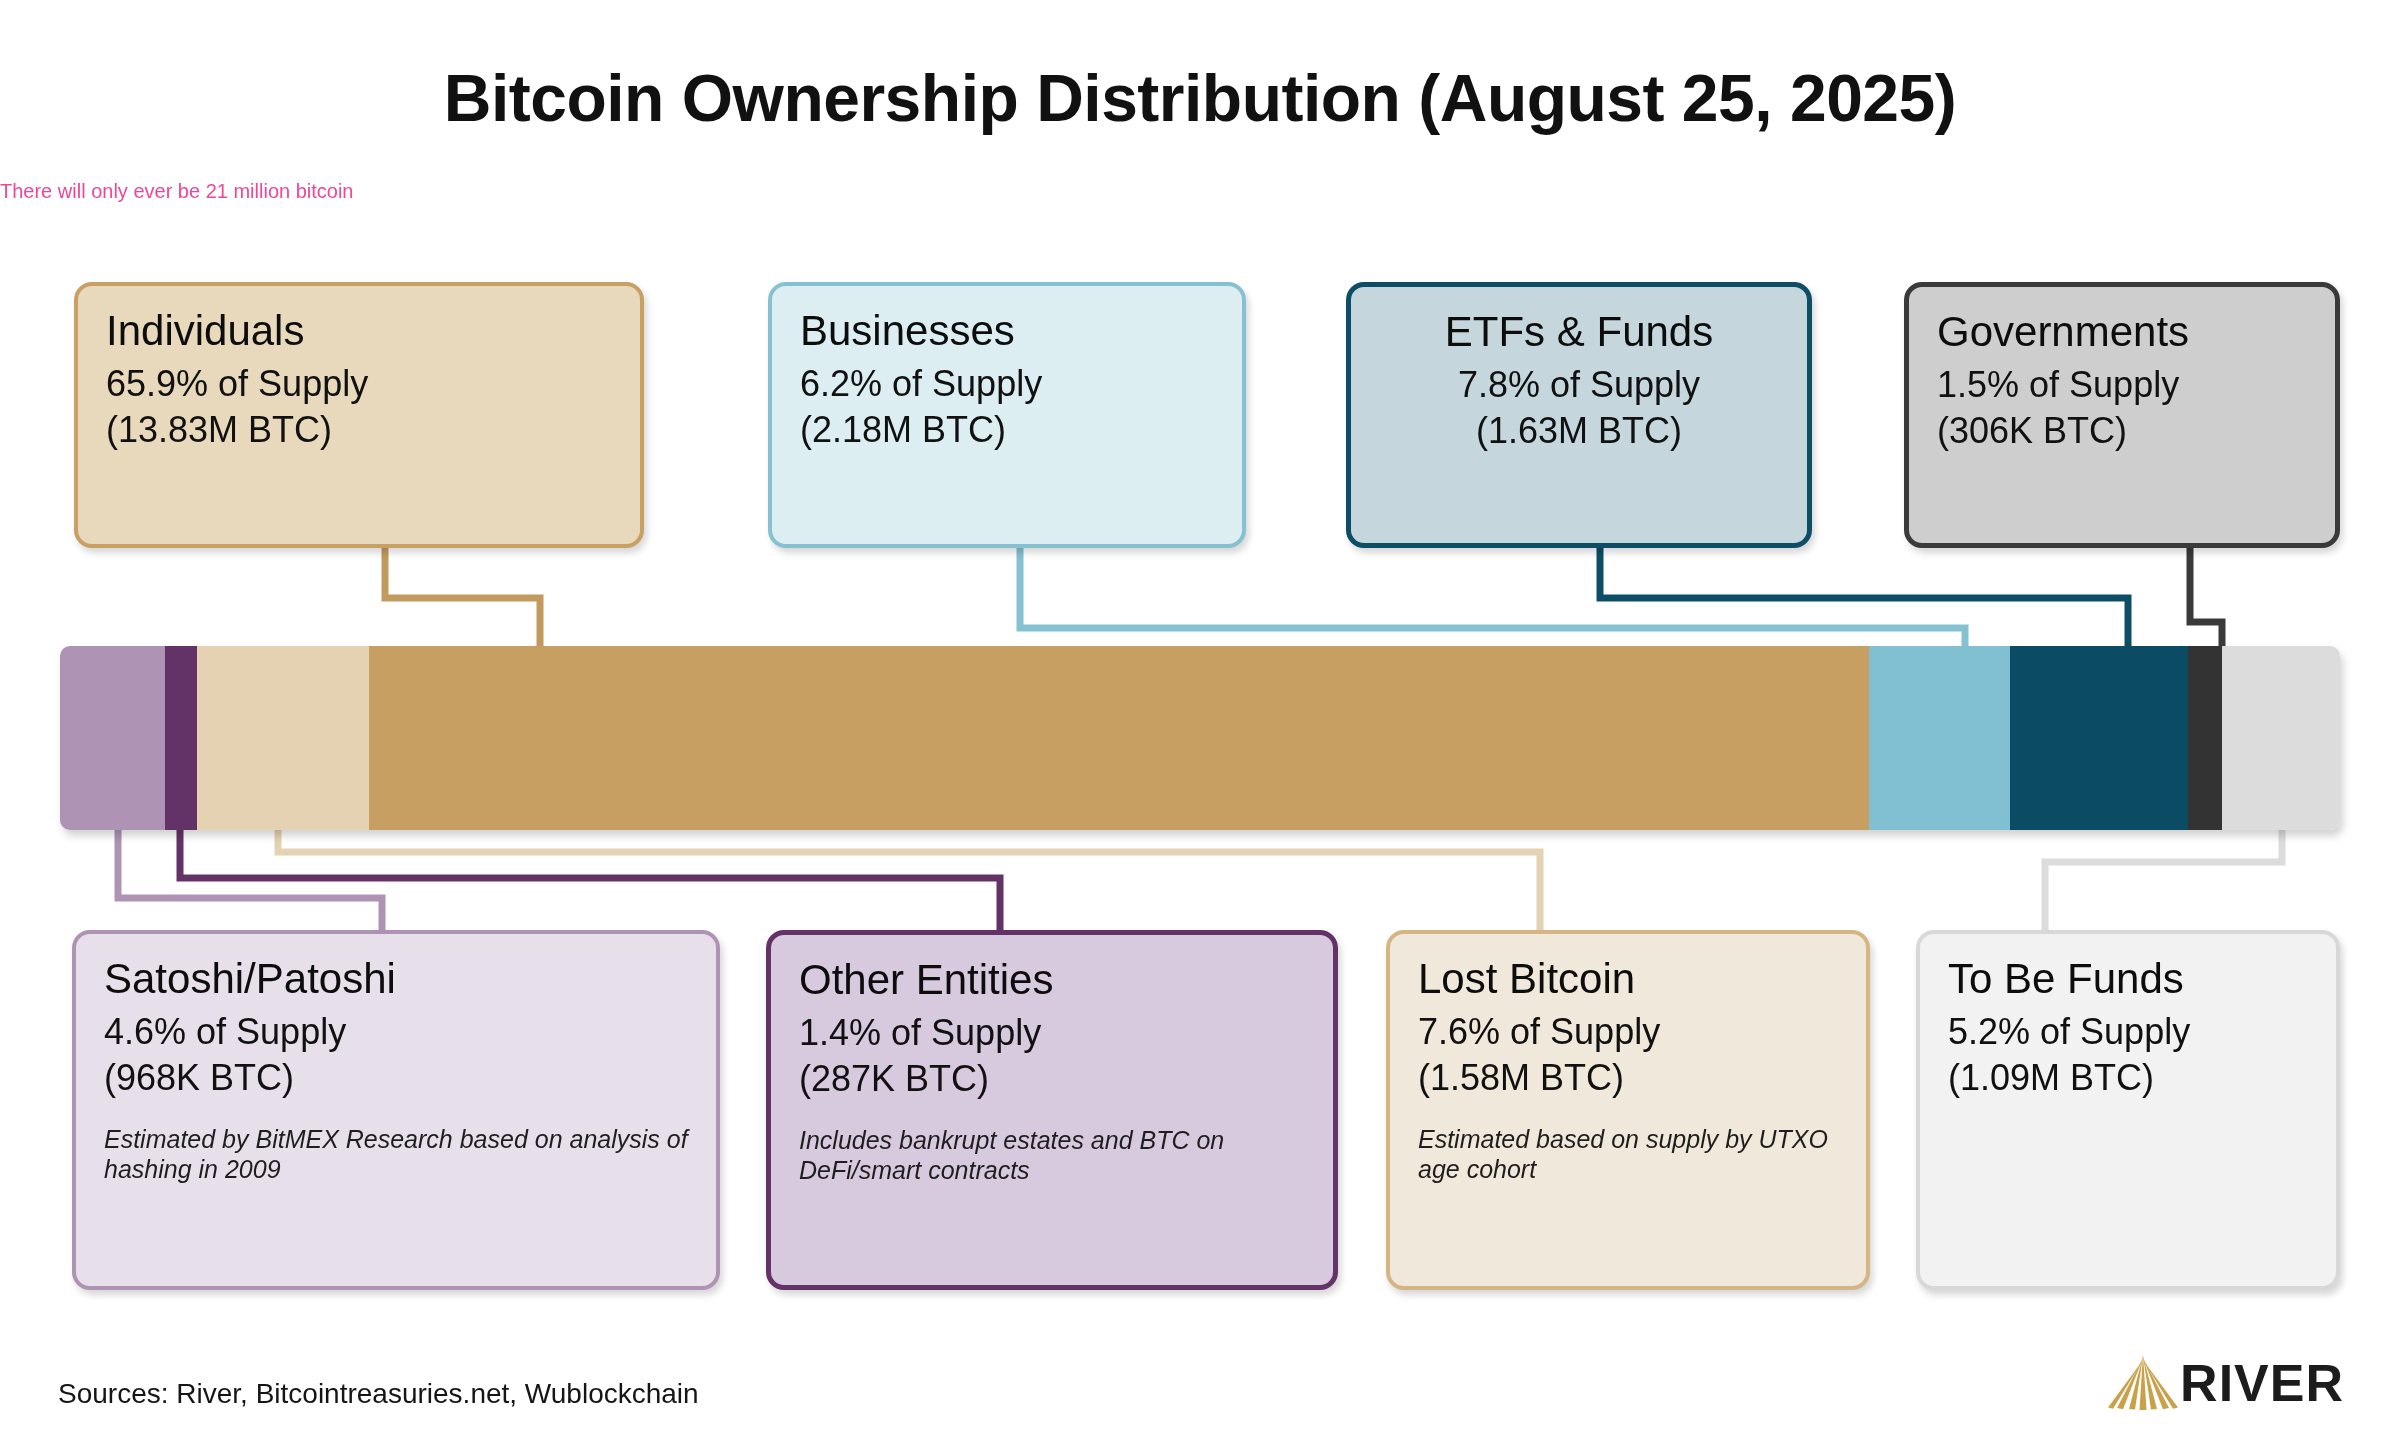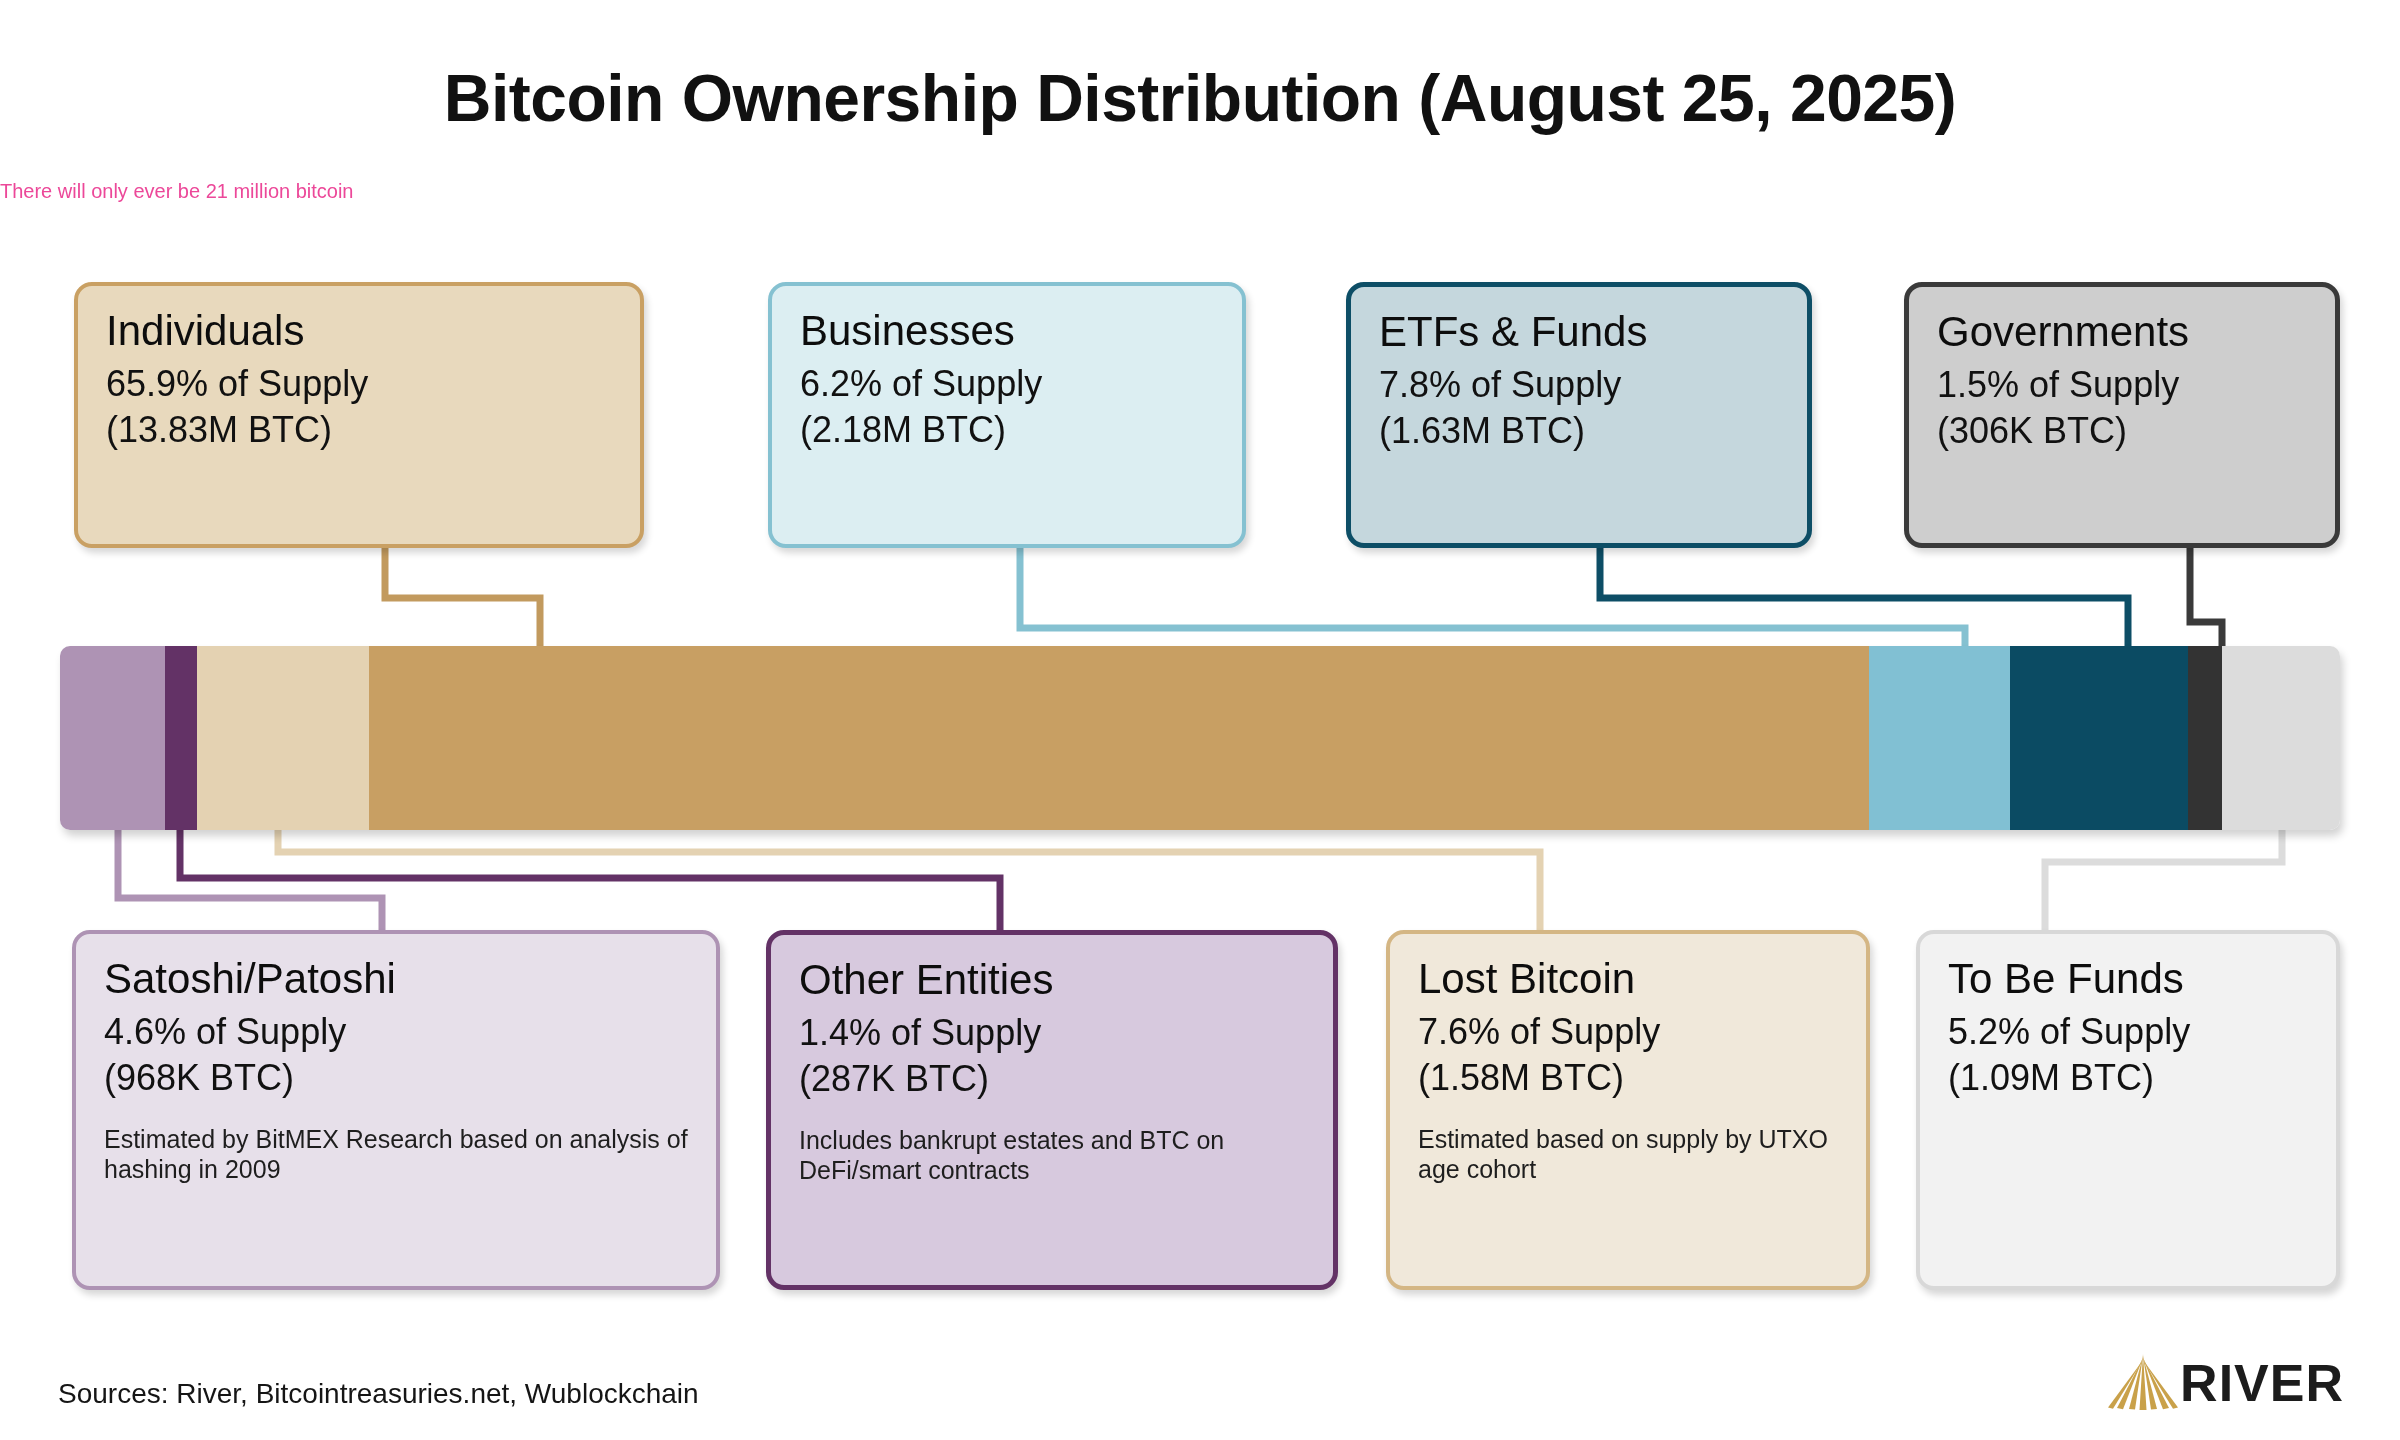--- a/index.html
+++ b/index.html
@@ -43,20 +43,21 @@
   .card .c-stat{
     font-size:36px;font-weight:400;color:#111111;
     line-height:1.28;
     margin-top:8px;
     white-space:nowrap;
   }
   .card .c-note{
     font-size:25px;font-weight:400;color:#1e1e1e;
     line-height:1.22;
     margin-top:22px;
+    font-style:italic;
   }
 
   
   #bar{
     position:absolute;
     left:60px;top:646px;
     width:2280px;height:184px;
     border-radius:10px;
     overflow:hidden;
     display:flex;
@@ -117,21 +118,21 @@
   </div>
 
   <div class="card" style="left:768px;top:282px;width:478px;height:266px;background:#dceef2;border-color:#85c1d1;border-width:4px;">
     <div class="c-title">Businesses</div>
     <div class="c-stat">
       <div>6.2% of Supply</div>
       <div>(2.18M BTC)</div>
     </div>
   </div>
 
-  <div class="card" style="left:1346px;top:282px;width:466px;height:266px;background:#c5d7dd;border-color:#0d4e66;border-width:5px;">
+  <div class="card" style="left:1346px;top:282px;width:466px;height:266px;background:#c5d7dd;border-color:#0d4e66;border-width:5px;text-align:center;">
     <div class="c-title">ETFs &amp; Funds</div>
     <div class="c-stat">
       <div>7.8% of Supply</div>
       <div>(1.63M BTC)</div>
     </div>
   </div>
 
   <div class="card" style="left:1904px;top:282px;width:436px;height:266px;background:#cecece;border-color:#3a3a3a;border-width:5px;">
     <div class="c-title">Governments</div>
     <div class="c-stat">

